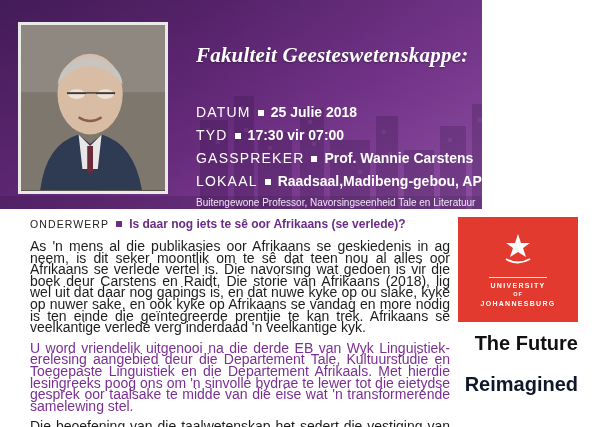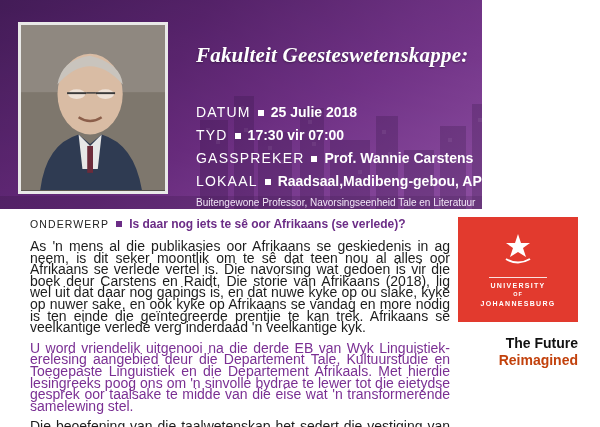--- a/index.html
+++ b/index.html
@@ -122,23 +122,23 @@
   .logo-panel .uni-text {
     text-align: center; font-size: 7px; line-height: 9px; letter-spacing: 1.3px;
     font-weight: bold;
   }
   .logo-panel .uni-text .of { font-size: 5.5px; letter-spacing: 1px; }
   .logo-rule { width: 58px; height: 1px; background: rgba(255,255,255,0.85); margin: 3px 0; }
 
   .tagline {
     position: absolute; right: 22px; top: 126px; width: 130px;
     text-align: right; color: #111;
-    font-size: 14px; line-height: 17px; font-weight: bold;
-  }
-  .tagline .l2 { color: #c2410c; }
+    font-size: 20px; line-height: 17px; font-weight: bold;
+  }
+  .tagline .l2 { color: #0f172a; margin-top: 24px; }
 </style>
 </head>
 <body>
 
 <div class="poster">
 
   <div class="top">
 
     <svg class="skyline" viewBox="0 0 600 216" preserveAspectRatio="none">
       <defs>

